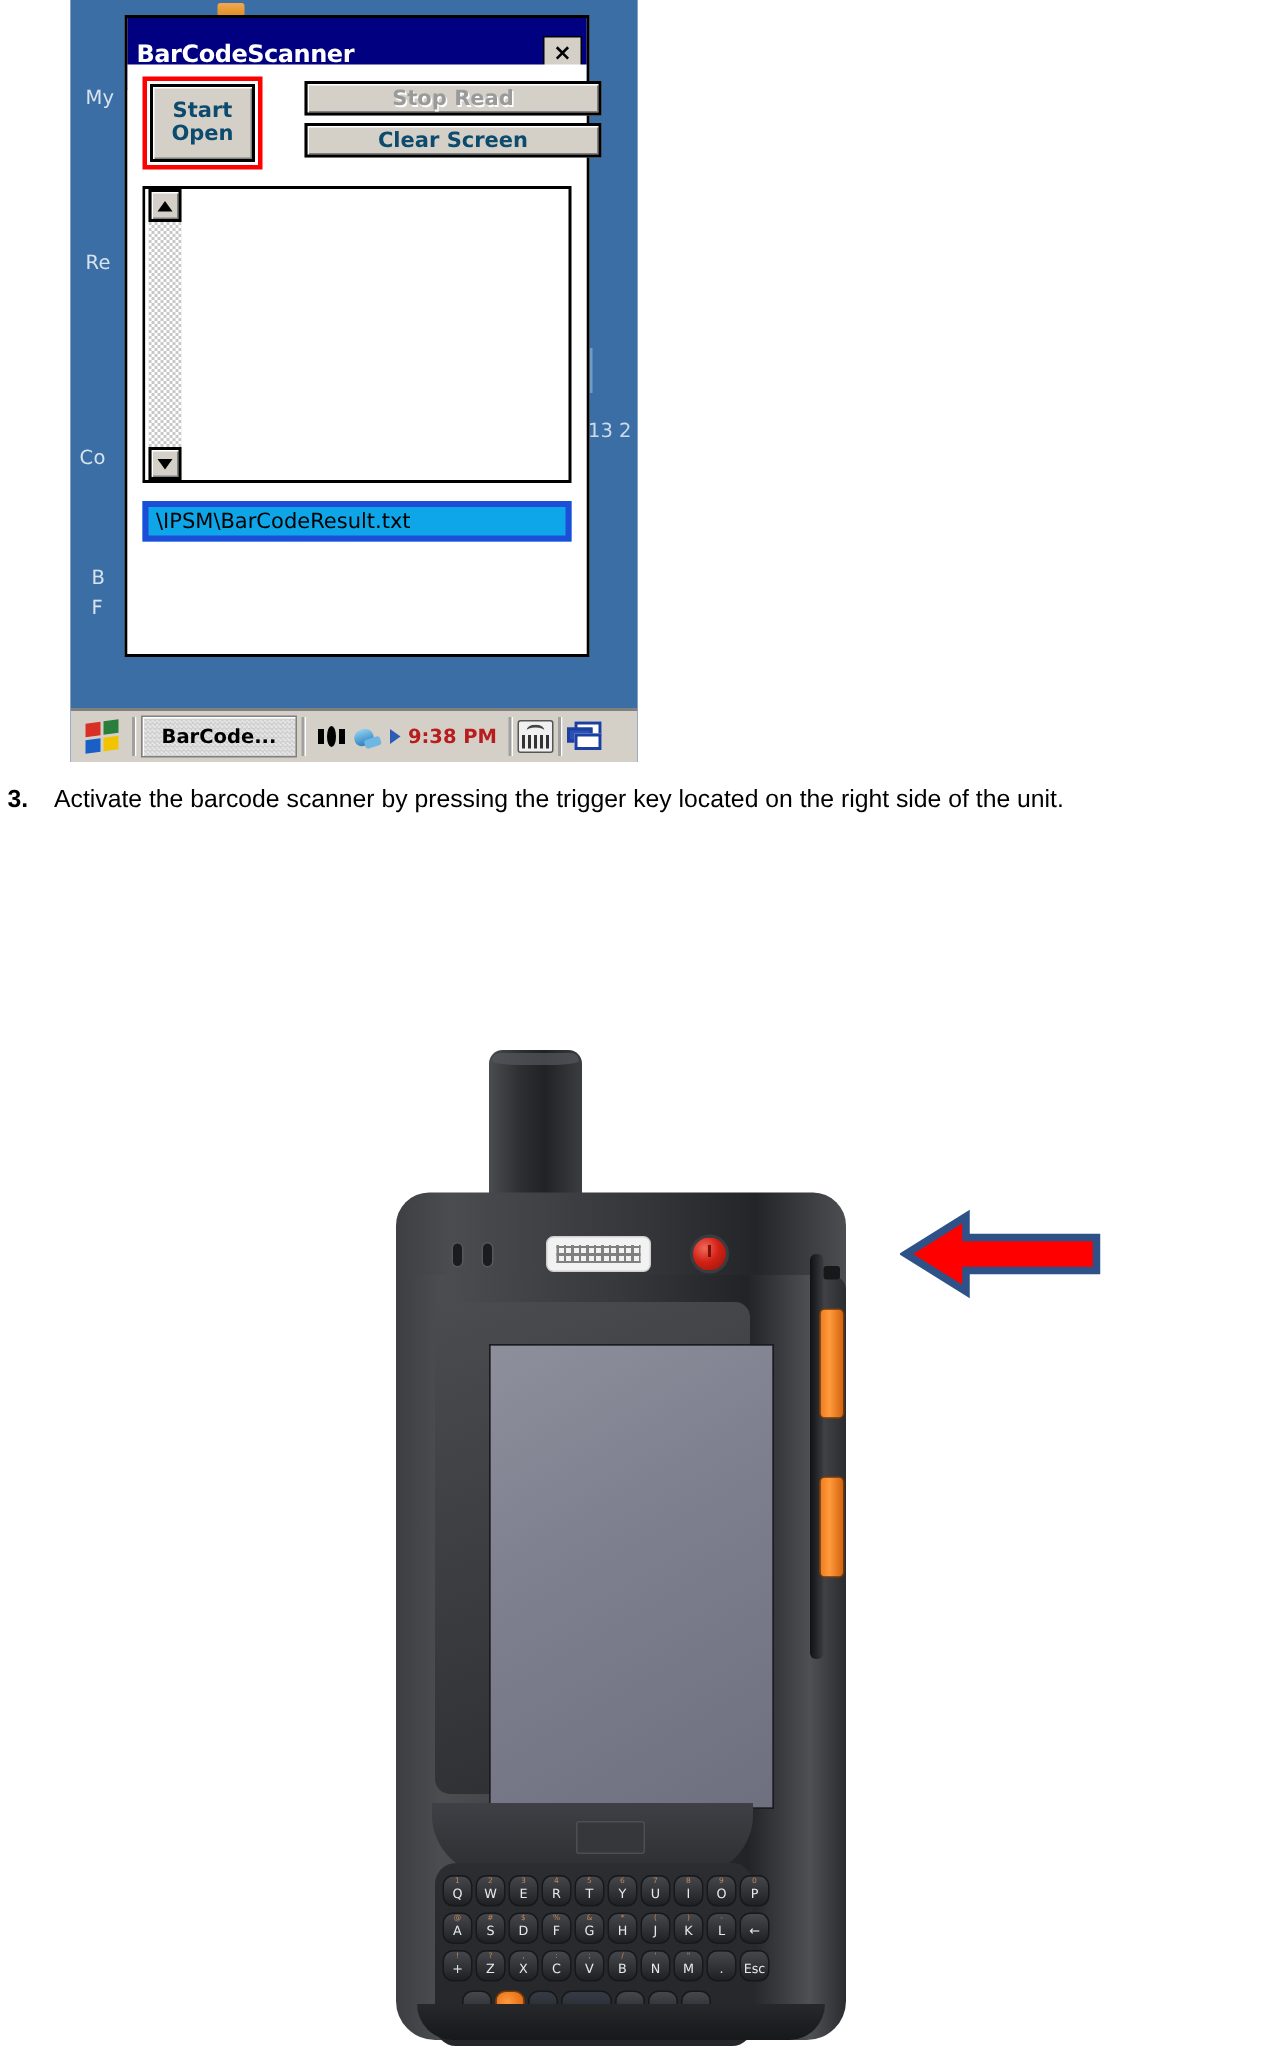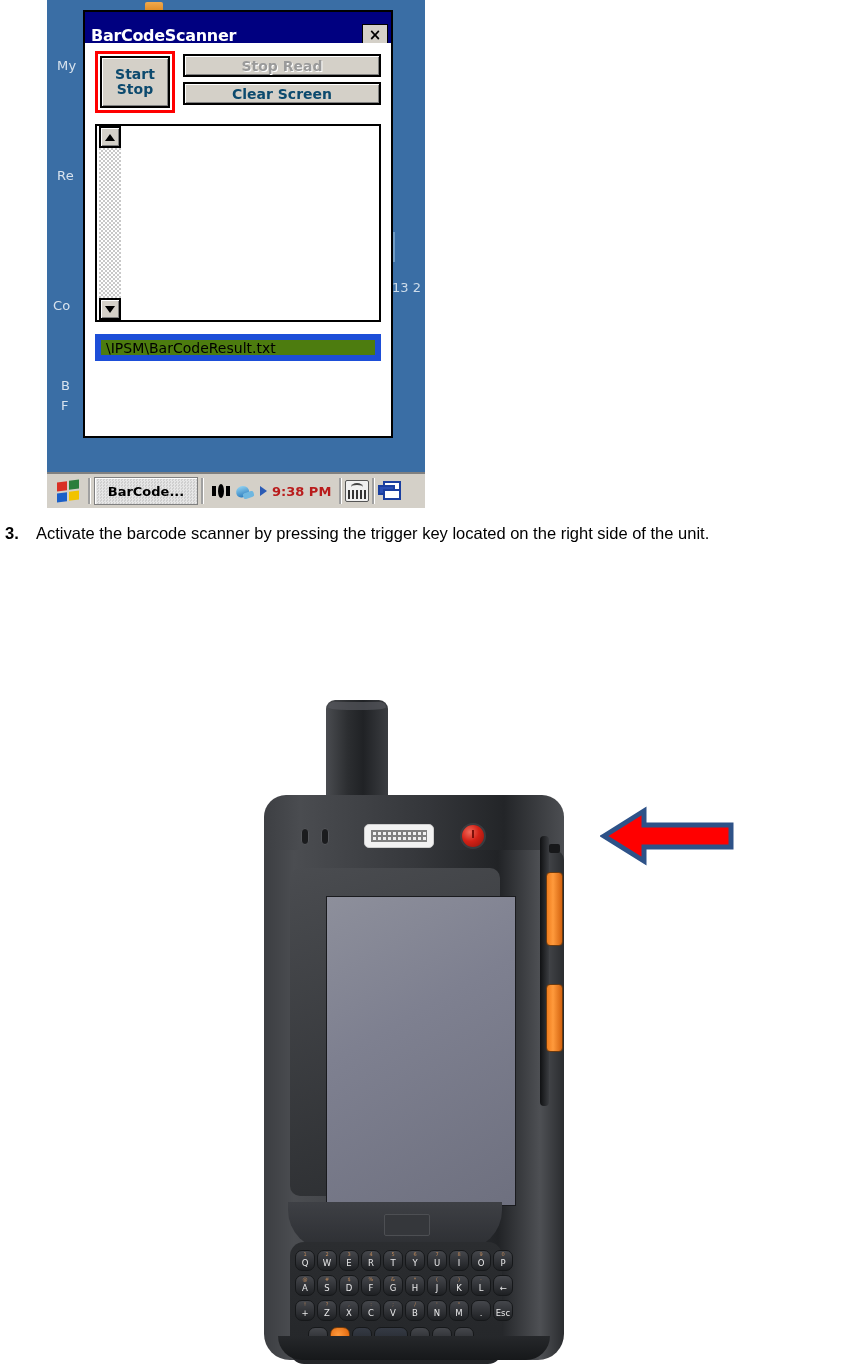--- a/index.html
+++ b/index.html
@@ -158,20 +158,21 @@
   .btn-col {
     display: flex;
     flex-direction: column;
     gap: 5px;
     flex: 1;
     padding-top: 3px;
   }
   .btn-wide {
     width: 100%;
     height: 23px;
+    margin-left: 20px;
   }
   .btn-disabled {
     color: #9a9a9a;
     text-shadow: 1px 1px 0 #ffffff;
   }
 
   .text-area {
     margin-top: 11px;
     height: 198px;
     background: #ffffff;
@@ -224,22 +225,22 @@
   .tri-down {
     width: 0; height: 0;
     border-left: 5px solid transparent;
     border-right: 5px solid transparent;
     border-top: 7px solid #000;
   }
 
   .path-field {
     margin-top: 12px;
     height: 27px;
-    background: #4d7c0f;
-    border: 6px solid #1d4ed8;
+    background: #0ea5e9;
+    border: 4px solid #1d4ed8;
     display: flex;
     align-items: center;
     padding: 0 5px;
     box-sizing: border-box;
     font-family: "DejaVu Sans", sans-serif;
     font-size: 14px;
     color: #000;
   }
   .bottom-btn-row {
     margin-top: 9px;
@@ -661,21 +662,21 @@
       <div class="title-text">BarCodeScanner</div>
       <div class="close-btn">×</div>
     </div>
 
     <div class="win-body">
 
       <div class="btn-row">
         <div class="startread-wrap">
           <div class="btn btn-start">
             <span>Start</span>
-            <span>Stop</span>
+            <span>Open</span>
           </div>
         </div>
         <div class="btn-col">
           <div class="btn btn-wide btn-disabled">Stop Read</div>
           <div class="btn btn-wide">Clear Screen</div>
         </div>
       </div>
 
       <div class="text-area">
         <div class="scrollbar">

